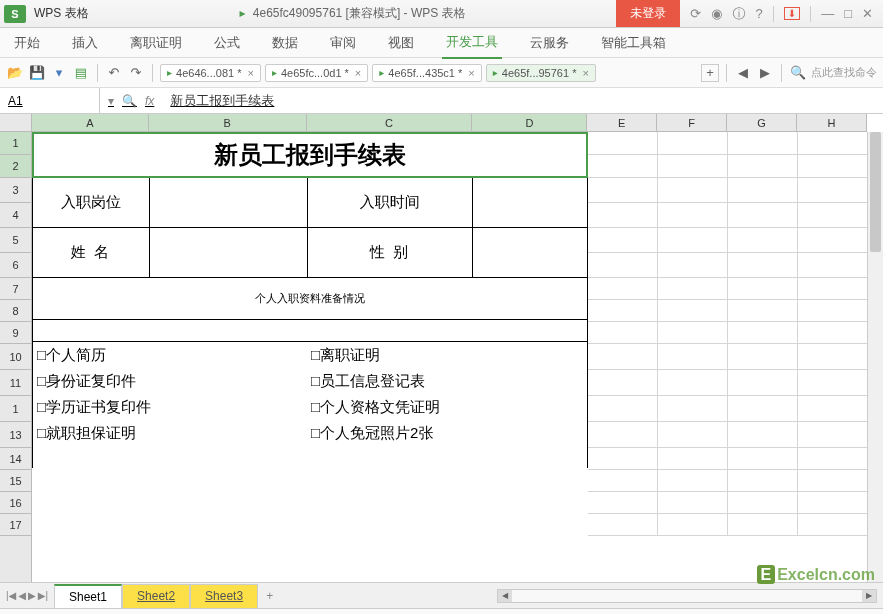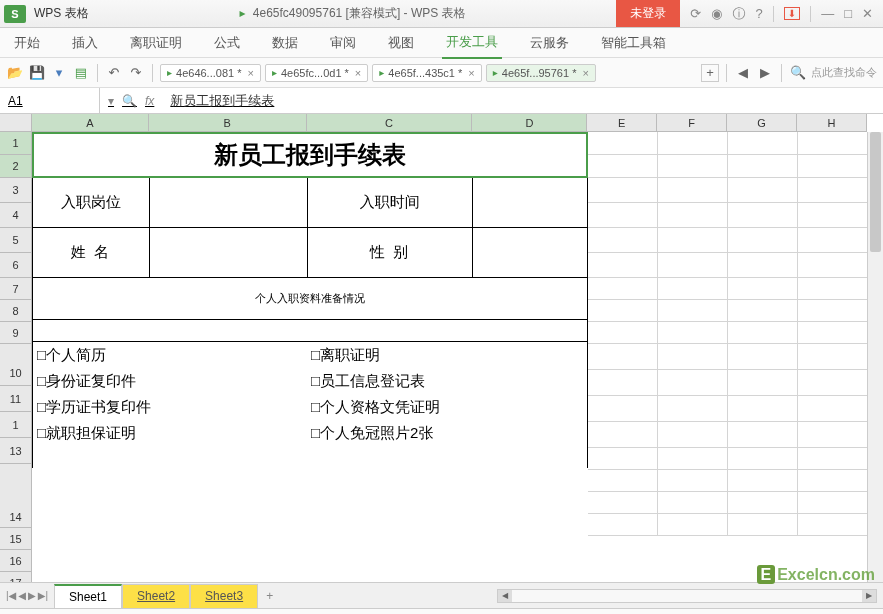--- a/index.html
+++ b/index.html
@@ -190,25 +190,25 @@
   <div class="row-headers" id="row-headers">
       <div class="row-h sel" style="height: 23px;">1</div>
       <div class="row-h sel" style="height: 23px;">2</div>
       <div class="row-h" style="height: 25px;">3</div>
       <div class="row-h" style="height: 25px;">4</div>
       <div class="row-h" style="height: 25px;">5</div>
       <div class="row-h" style="height: 25px;">6</div>
       <div class="row-h" style="height: 22px;">7</div>
       <div class="row-h" style="height: 22px;">8</div>
       <div class="row-h" style="height: 22px;">9</div>
-      <div class="row-h" style="height: 26px; margin-top: 16px;">10</div>
+      <div class="row-h" style="height: 26px;">10</div>
       <div class="row-h" style="height: 26px;">11</div>
       <div class="row-h" style="height: 26px;">1</div>
       <div class="row-h" style="height: 26px;">13</div>
-      <div class="row-h" style="height: 22px; margin-top: 42px;">14</div>
+      <div class="row-h" style="height: 22px;">14</div>
       <div class="row-h" style="height: 22px;">15</div>
       <div class="row-h" style="height: 22px;">16</div>
       <div class="row-h" style="height: 22px;">17</div>
     </div>
 
   <div class="cells">
 
     <div class="form-title">新员工报到手续表</div>
 
     <div class="form-area">

